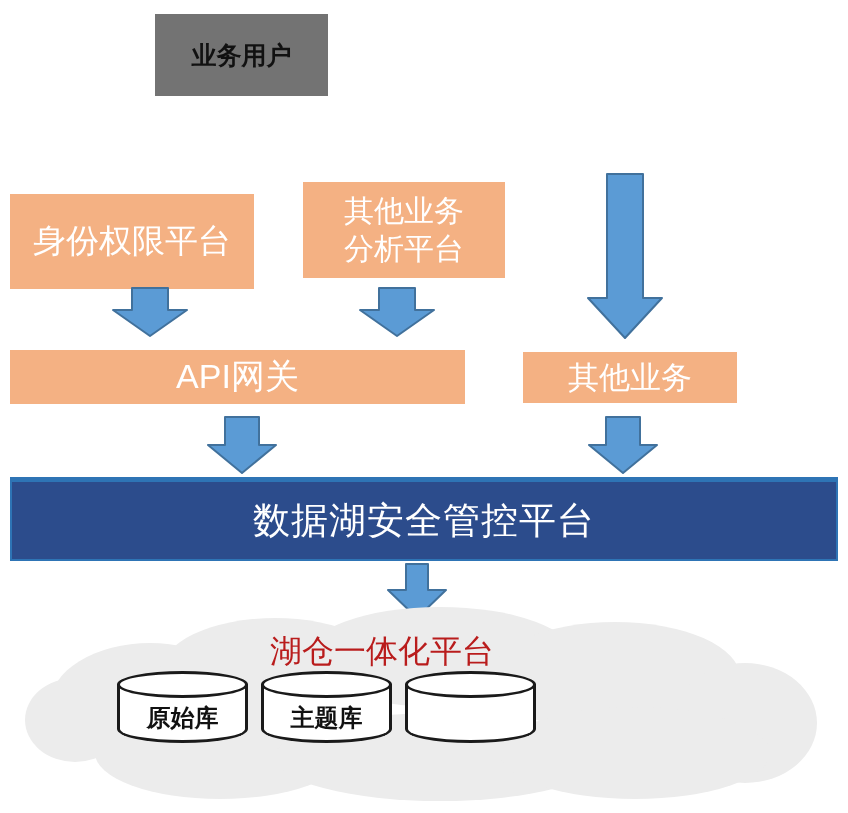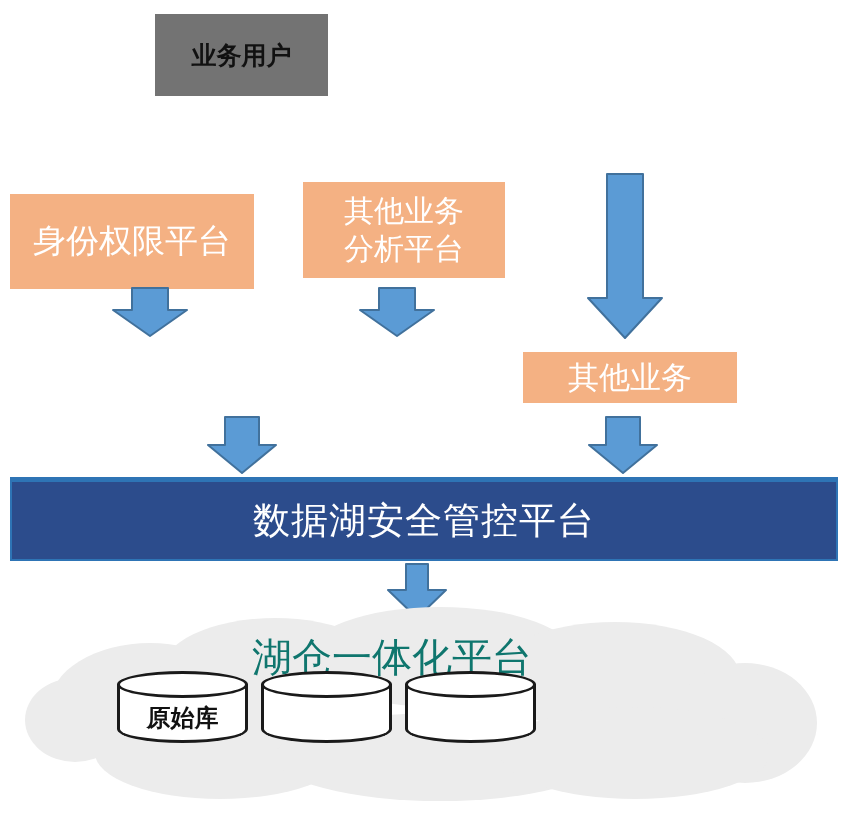--- a/index.html
+++ b/index.html
@@ -44,22 +44,22 @@
 
   
   .arrow { position: absolute; }
   .arrow svg { display: block; }
 
   
   .cloud-svg { position: absolute; left: 20px; top: 605px; }
 
   
   .lake-title {
-    position: absolute; left: 232px; top: 630px; width: 320px;
-    text-align: center; font-size: 40px; color: #0f766e; z-index: 3;
+    position: absolute; left: 222px; top: 630px; width: 320px;
+    text-align: center; font-size: 32px; color: #b91c1c; z-index: 3;
   }
 
   
   .cylinder { position: absolute; width: 131px; height: 72px; z-index: 3; }
   .cyl-body {
     position: absolute; left: 0; right: 0; top: 13px; bottom: 0;
     background: #ffffff; border: 3px solid #1a1a1a; border-top: none;
     border-radius: 0 0 66px 66px / 0 0 14px 14px;
   }
   .cyl-top {
@@ -102,20 +102,23 @@
       <polygon points="20,1 56,1 56,23 75,23 38,49 1,23 20,23" fill="#5B9BD5" stroke="#41719C" stroke-width="2" stroke-linejoin="round"></polygon>
     </svg>
   </div>
 
   <div class="arrow" style="left:587px; top:173px;">
     <svg width="76" height="166" viewBox="0 0 76 166">
       <polygon points="20,1 56,1 56,125 75,125 38,165 1,125 20,125" fill="#5B9BD5" stroke="#41719C" stroke-width="2" stroke-linejoin="round"></polygon>
     </svg>
   </div>
 
+  <div class="orange-box box-api">
+    <span>API网关</span>
+  </div>
   <div class="orange-box box-client">
     <span>其他业务</span>
   </div>
 
   <div class="arrow" style="left:207px; top:416px;">
     <svg width="70" height="58" viewBox="0 0 70 58">
       <polygon points="18,1 52,1 52,29 69,29 35,57 1,29 18,29" fill="#5B9BD5" stroke="#41719C" stroke-width="2" stroke-linejoin="round"></polygon>
     </svg>
   </div>
   <div class="arrow" style="left:588px; top:416px;">
@@ -151,19 +154,20 @@
   <div class="lake-title">湖仓一体化平台</div>
 
   <div class="cylinder cyl-1">
     <div class="cyl-body"></div>
     <div class="cyl-top"></div>
     <span class="cyl-label">原始库</span>
   </div>
   <div class="cylinder cyl-2">
     <div class="cyl-body"></div>
     <div class="cyl-top"></div>
+    <span class="cyl-label">主题库</span>
   </div>
   <div class="cylinder cyl-3">
     <div class="cyl-body"></div>
     <div class="cyl-top"></div>
   </div>
 
 </div>
 
 </body></html>

